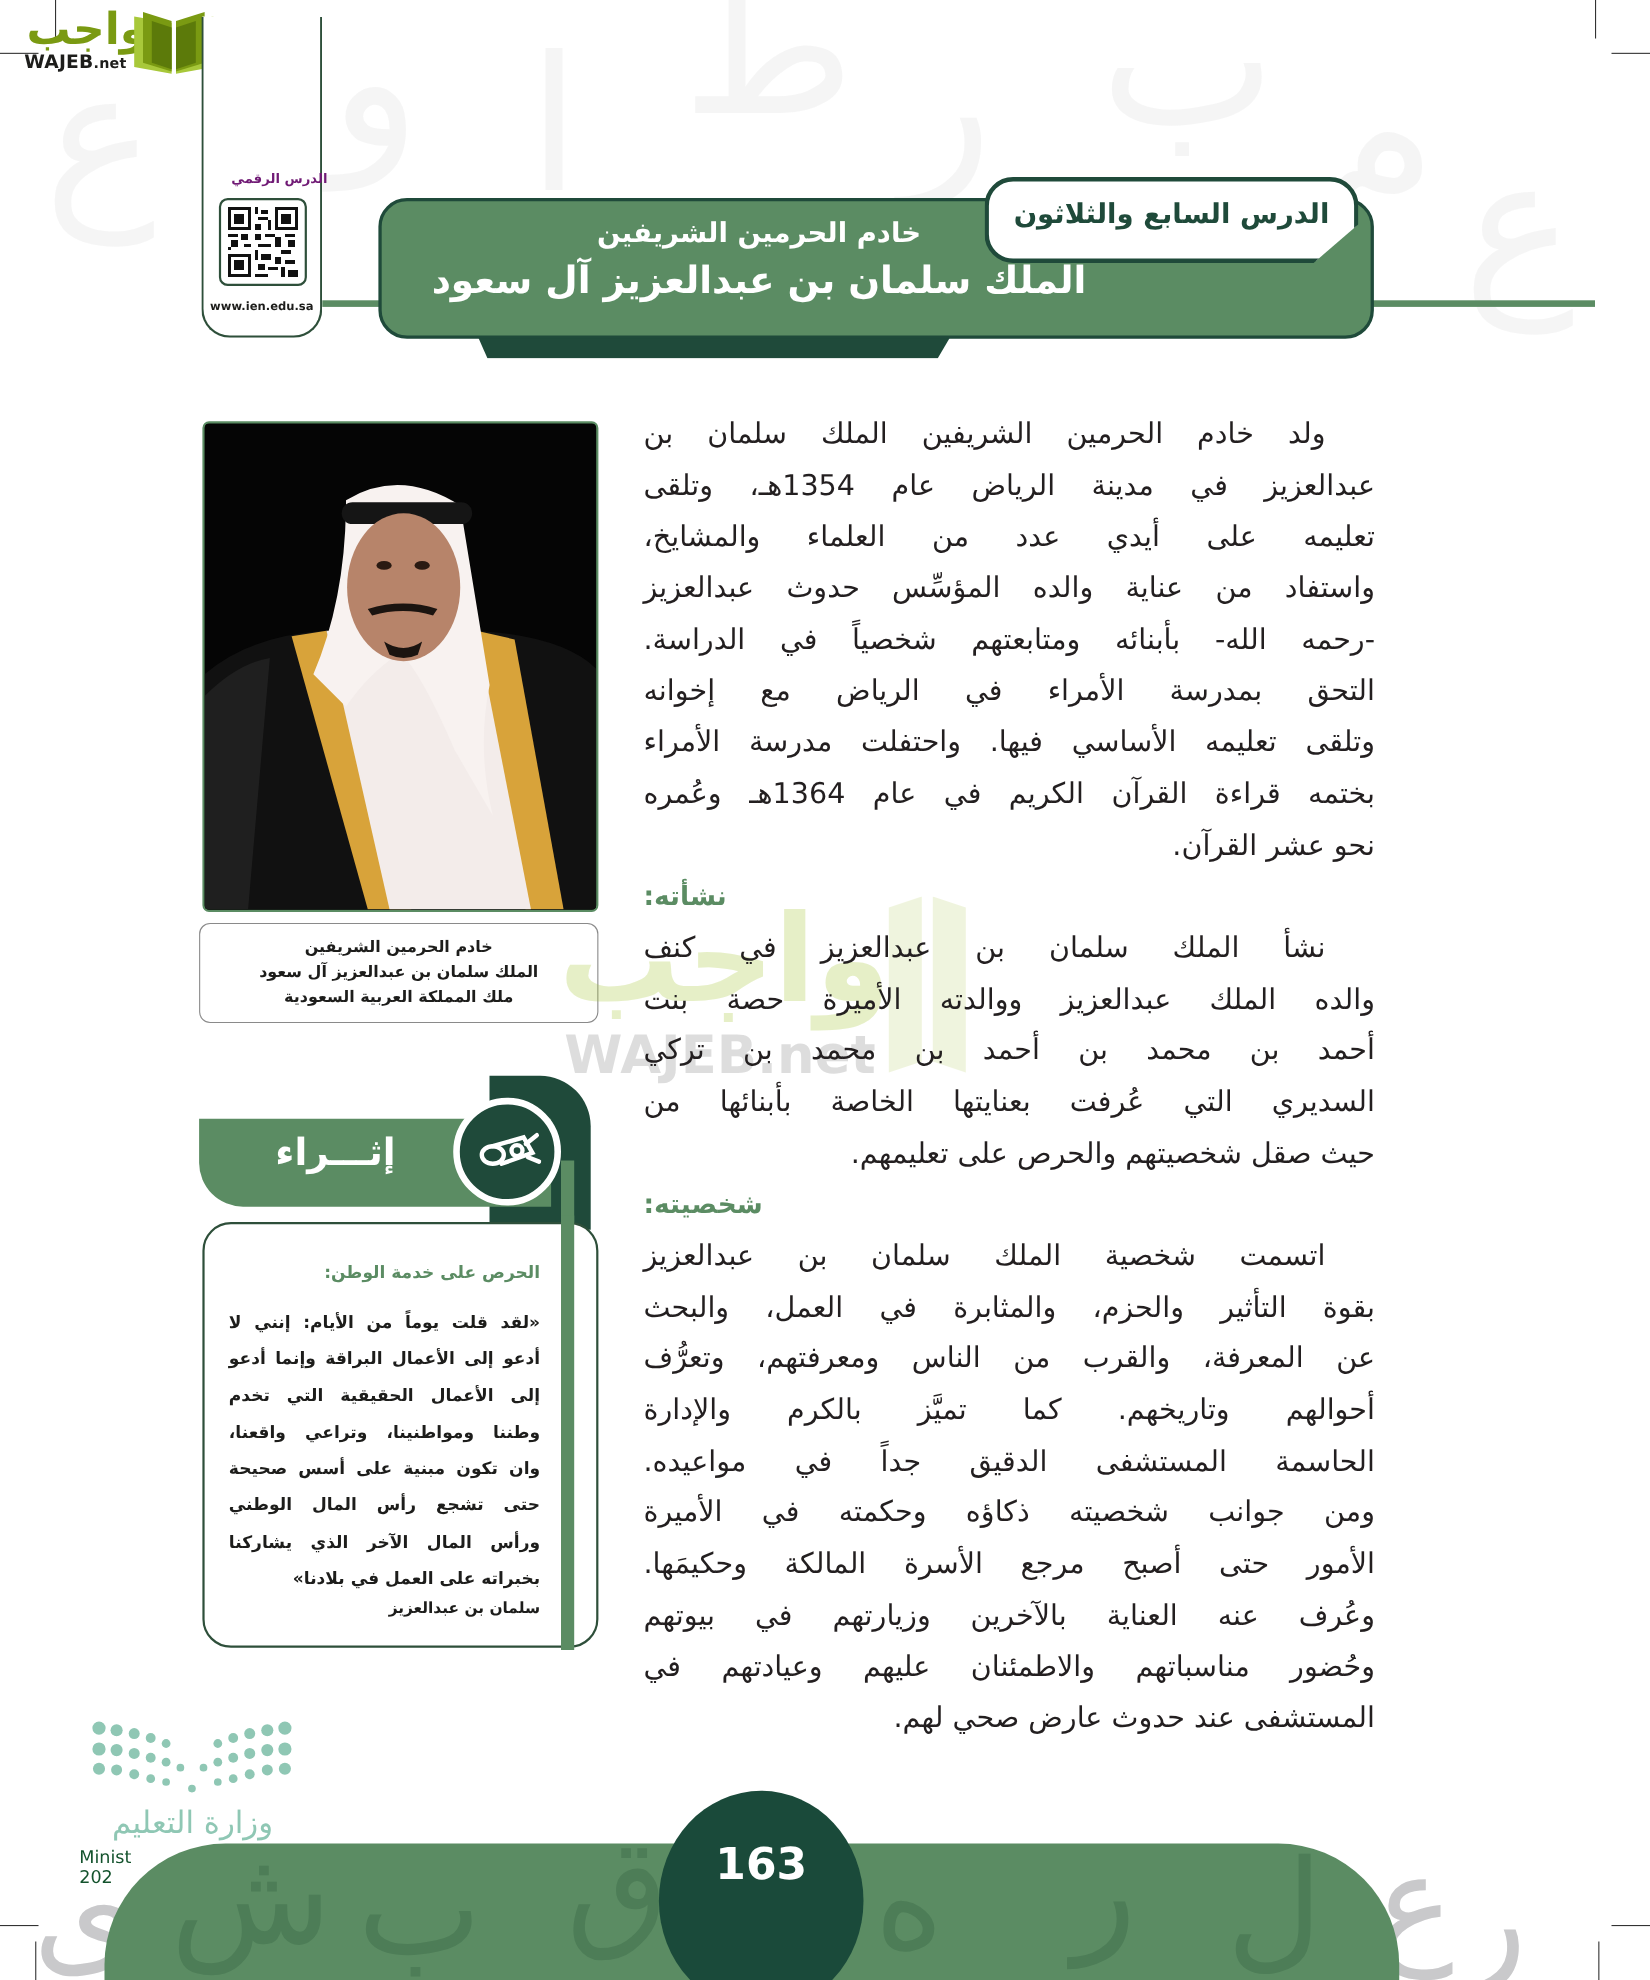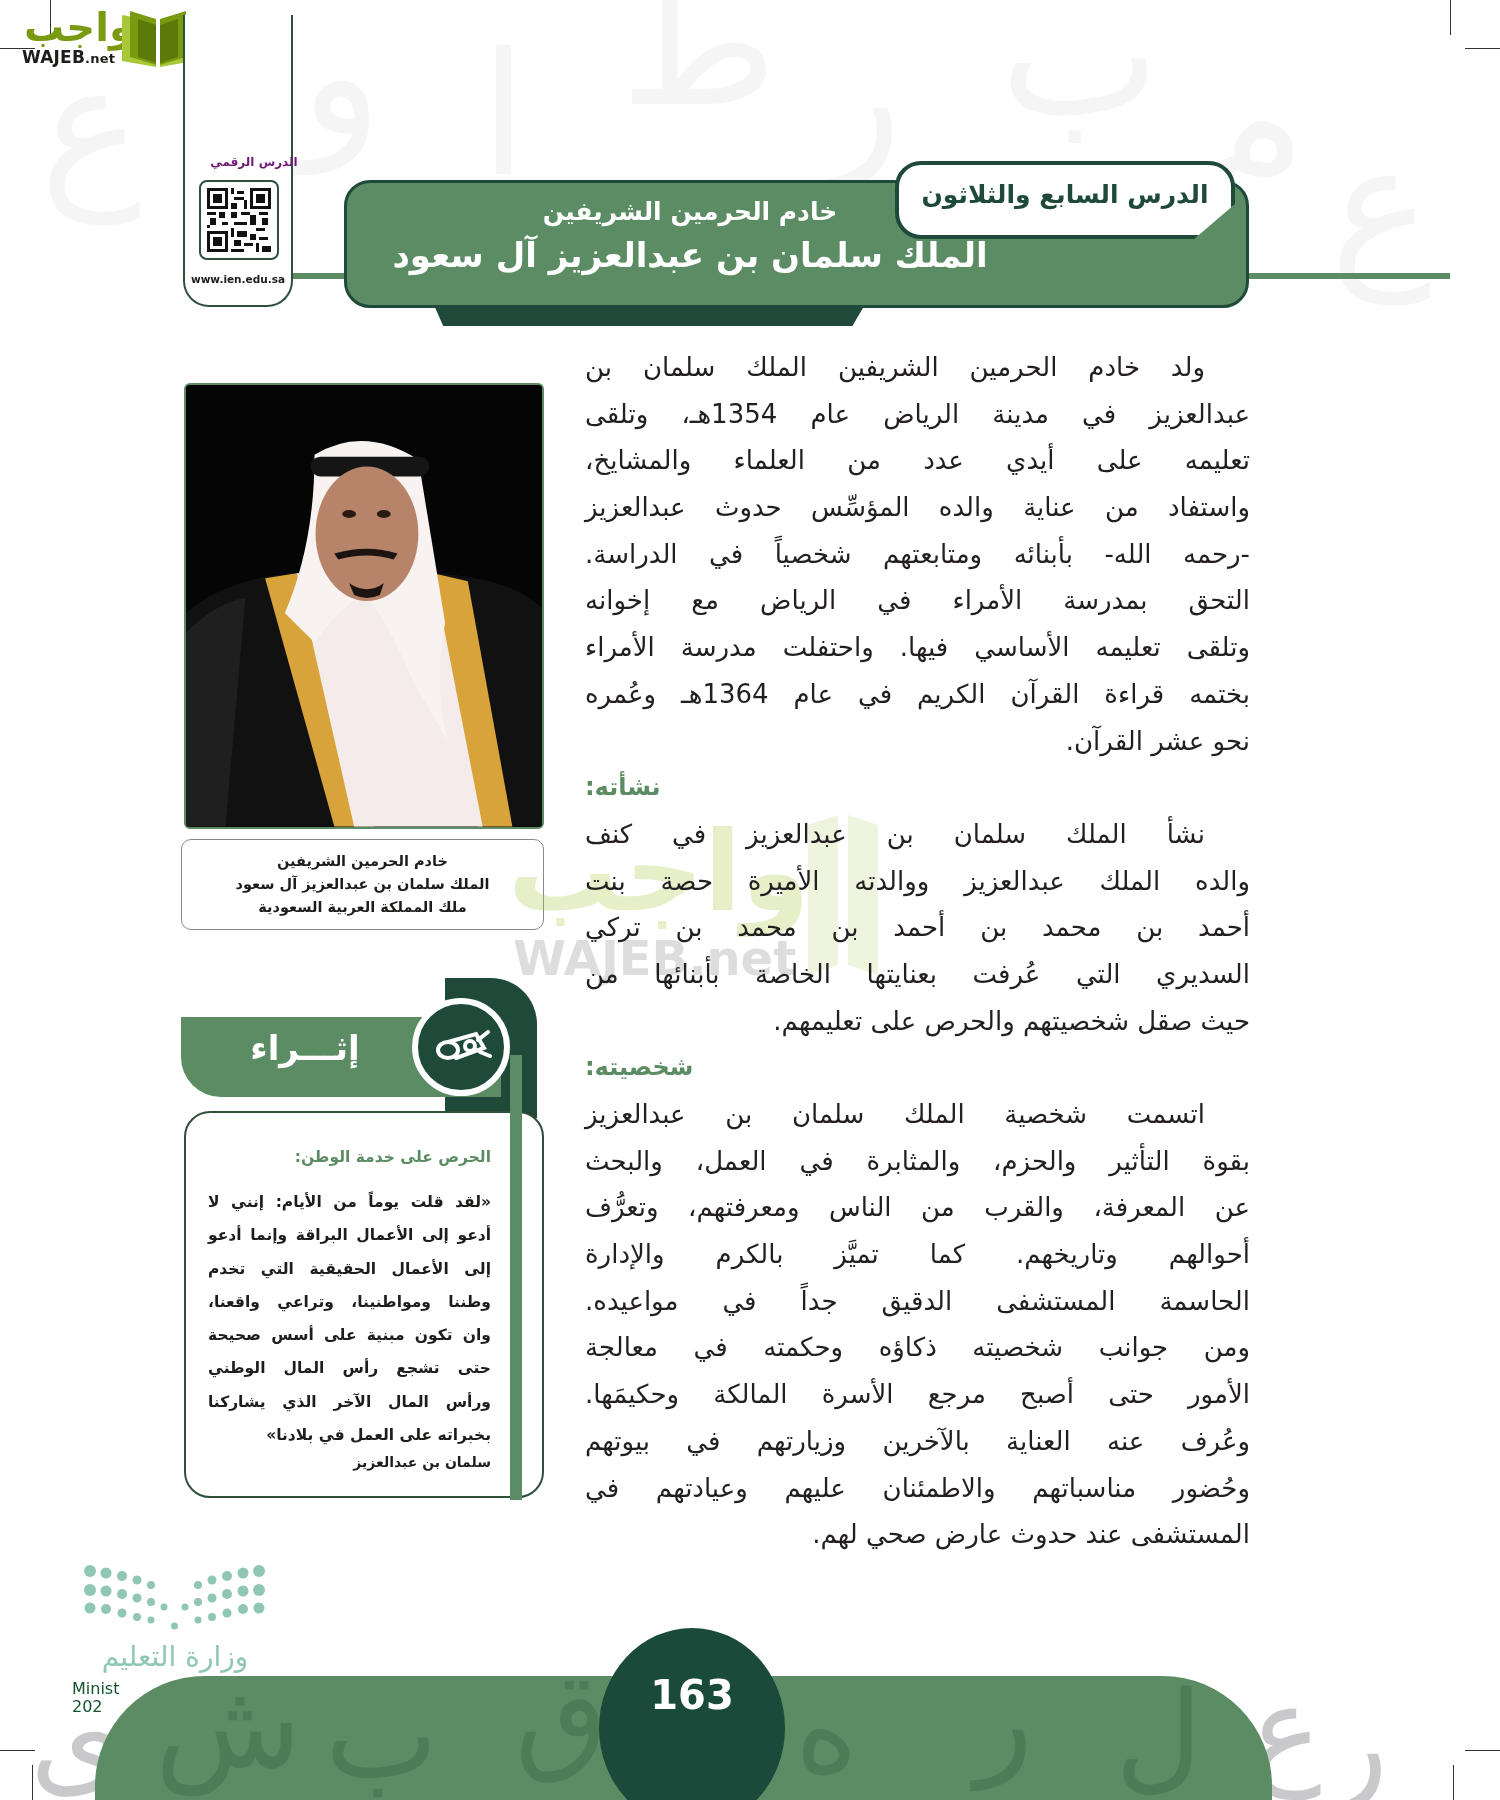--- a/index.html
+++ b/index.html
@@ -48,21 +48,21 @@
   .ith-stripe{left:510px;top:1055px;width:12px;height:440px;background:#5b8c63}
   .ith-text{left:225px;top:1028px;width:160px;text-align:center;font-size:34px;font-weight:bold;color:#fff;direction:rtl}
   .ith-circle{left:412px;top:998px;width:98px;height:98px;border-radius:50%;background:#1f4a3a;border:6px solid #fff;box-shadow:0 0 0 0 #fff}
   .quote-box{left:184px;top:1111px;width:360px;height:387px;border:2.5px solid #2e4f3a;border-radius:26px;background:#fff}
   .quote-inner{left:208px;top:1148px;width:283px;direction:rtl;text-align:justify}
   .q-title{font-size:15.5px;font-weight:bold;color:#5b8c63;margin-bottom:20px}
   .q-line{font-size:15.5px;font-weight:bold;color:#1d1d1b;line-height:33.3px;text-align:justify;text-align-last:justify;white-space:nowrap}
   .q-author{font-size:14px;font-weight:bold;color:#1d1d1b;margin-top:2px;text-align:right}
 
   
-  .body{left:585px;top:344px;width:665px;direction:rtl}
+  .body{left:585px;top:372px;width:665px;direction:rtl}
   .b-line{font-size:26px;line-height:46.7px;height:46.7px;text-align:justify;text-align-last:justify;white-space:nowrap;color:#231f20;font-family:"DejaVu Sans",sans-serif}
   .b-line.first{padding-right:45px}
   .b-line.last{text-align-last:right}
   .b-head{font-size:24px;font-weight:bold;color:#5b8c63;line-height:46.7px;height:46.7px;text-align:left}
 
   
   .wm{left:508px;top:815px;width:440px;height:170px;opacity:.28}
 
   
   .foot-band{left:95px;top:1676px;width:1177px;height:124px;background:#5b8c63;border-radius:110px 110px 0 0;overflow:hidden}
@@ -250,21 +250,21 @@
   <div class="b-line">أحمد بن محمد بن أحمد بن محمد بن تركي</div>
   <div class="b-line">السديري التي عُرفت بعنايتها الخاصة بأبنائها من</div>
   <div class="b-line last">حيث صقل شخصيتهم والحرص على تعليمهم.</div>
 
   <div class="b-head">شخصيته:</div>
   <div class="b-line first">اتسمت شخصية الملك سلمان بن عبدالعزيز</div>
   <div class="b-line">بقوة التأثير والحزم، والمثابرة في العمل، والبحث</div>
   <div class="b-line">عن المعرفة، والقرب من الناس ومعرفتهم، وتعرُّف</div>
   <div class="b-line">أحوالهم وتاريخهم. كما تميَّز بالكرم والإدارة</div>
   <div class="b-line">الحاسمة المستشفى الدقيق جداً في مواعيده.</div>
-  <div class="b-line">ومن جوانب شخصيته ذكاؤه وحكمته في معالجة</div>
+  <div class="b-line">ومن جوانب شخصيته ذكاؤه وحكمته في الأميرة</div>
   <div class="b-line">الأمور حتى أصبح مرجع الأسرة المالكة وحكيمَها.</div>
   <div class="b-line">وعُرف عنه العناية بالآخرين وزيارتهم في بيوتهم</div>
   <div class="b-line">وحُضور مناسباتهم والاطمئنان عليهم وعيادتهم في</div>
   <div class="b-line last">المستشفى عند حدوث عارض صحي لهم.</div>
 </div>
 
 <svg class="abs moe-dots" viewBox="0 0 185 68">
   <g fill="#8fc7b4">
     <circle cx="8" cy="8" r="6"></circle>
       <circle cx="24" cy="10" r="5.5"></circle>

